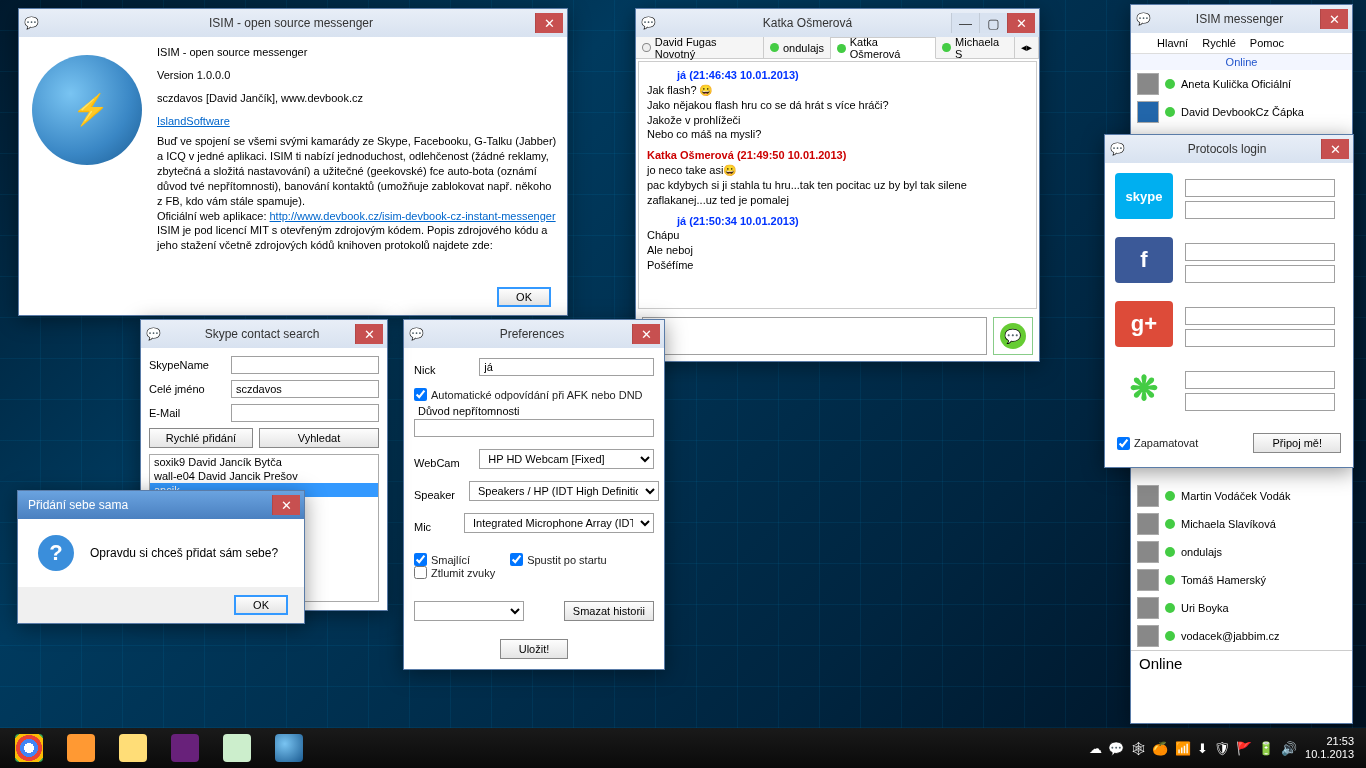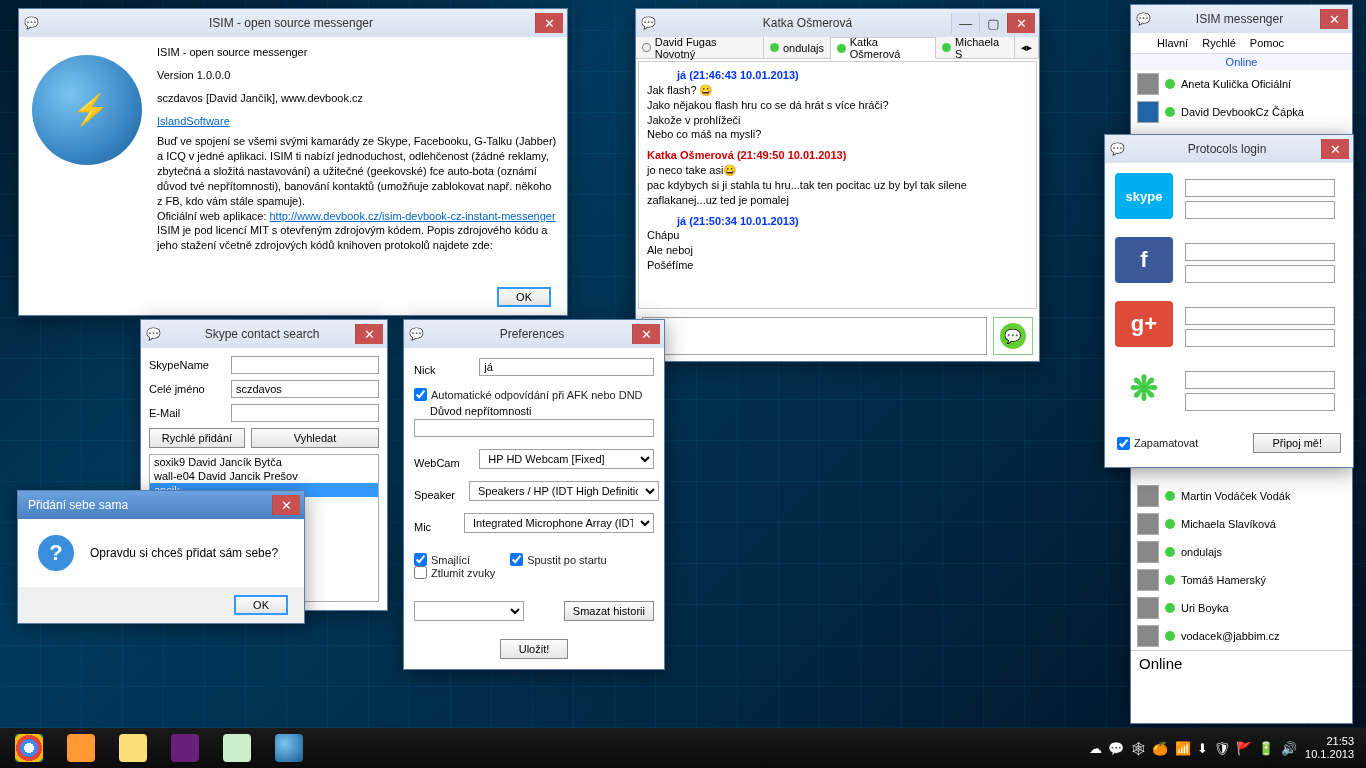--- a/index.html
+++ b/index.html
@@ -287,21 +287,21 @@
   </div>
   <div class="body">
     <div class="frow">
         <span class="lbl">Nick</span>
         <input type="text" value="já" style="">
       </div>
     <label class="chk">
         <input type="checkbox" checked="" style="">
         <span>Automatické odpovídání při AFK nebo DND</span>
       </label>
-    <div style="margin:4px 16px 2px">Důvod nepřítomnosti</div>
+    <div style="margin:4px 4px 2px">Důvod nepřítomnosti</div>
     <input type="text" style="width: 240px;">
     <div style="height:12px"></div>
     <div class="frow">
         <span class="lbl">WebCam</span>
         <select><option>HP HD Webcam [Fixed]</option></select>
       </div>
     <div class="frow">
         <span class="lbl">Speaker</span>
         <select><option>Speakers / HP (IDT High Definition</option></select>
       </div>
@@ -350,21 +350,21 @@
     <div class="srow">
         <span class="lbl">Celé jméno</span>
         <input type="text" value="sczdavos" style="">
       </div>
     <div class="srow">
         <span class="lbl">E-Mail</span>
         <input type="text" style="">
       </div>
     <div style="display:flex;gap:6px;margin-bottom:6px">
       <button class="btn" style="flex:1;padding:3px 4px">Rychlé přidání</button>
-      <button class="btn" style="flex:1;padding:3px 20px">Vyhledat</button>
+      <button class="btn" style="flex:1;padding:3px 12px">Vyhledat</button>
     </div>
     <div class="list">
       <div class="item">soxik9 David Jancík Bytča</div>
       <div class="item">wall-e04 David Jancik Prešov</div>
       <div class="item sel">ancik</div>
       <div class="item">Frýdek-Mís</div>
       <div class="item">trava poru</div>
       <div class="item">šíť na Har</div>
     </div>
   </div>

